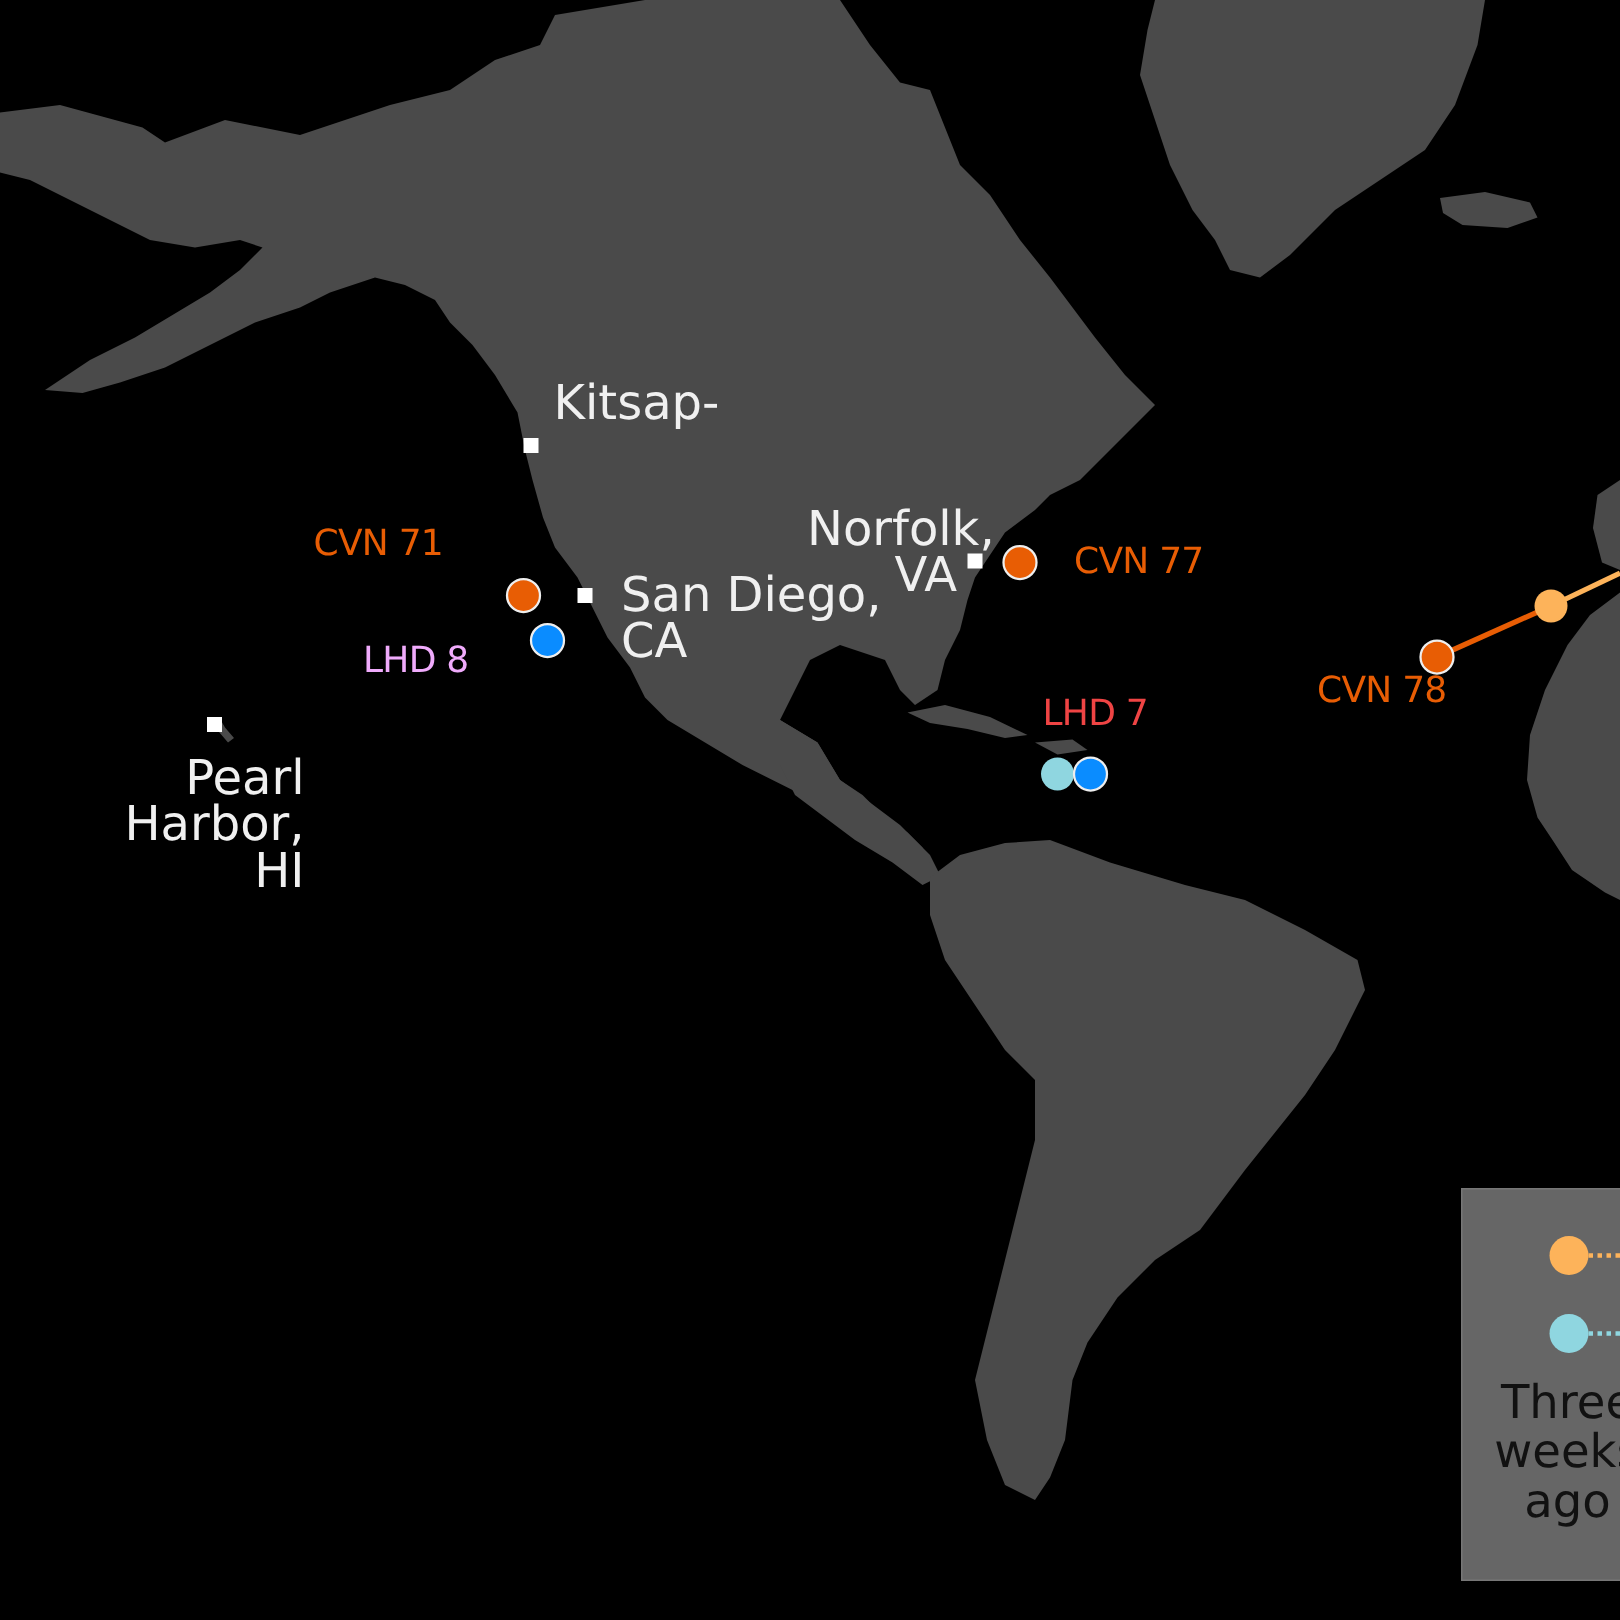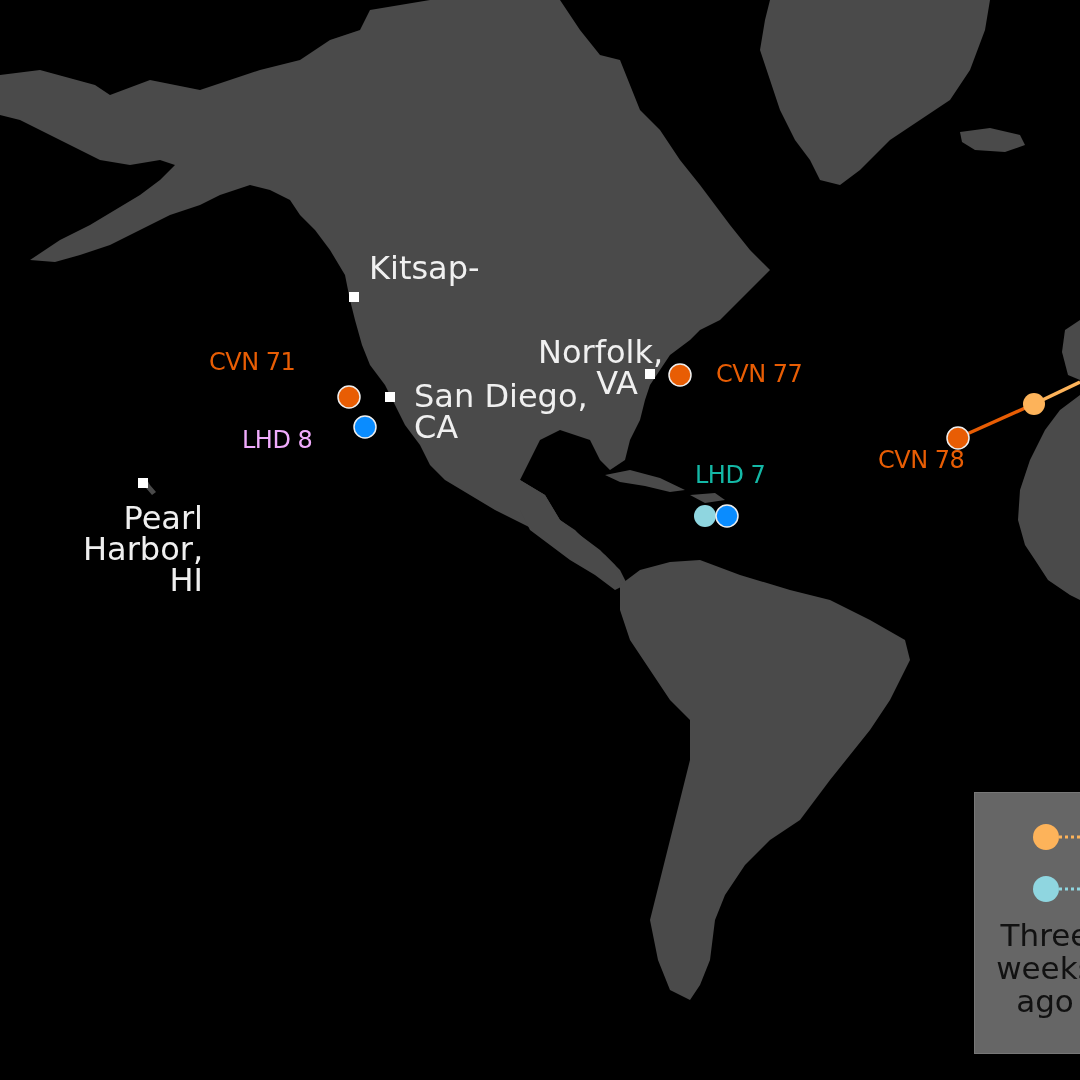--- a/index.html
+++ b/index.html
@@ -66,21 +66,21 @@
 </div>
 <div class="lbl port-lbl" style="left:83px; top:503px; width:120px; text-align:right;">
   <div>Pearl</div>
   <div>Harbor,</div>
   <div>HI</div>
 </div>
 
 <div class="lbl ship-lbl" style="left:209px; top:350px; color:#e85d04;">CVN 71</div>
 <div class="lbl ship-lbl" style="left:242px; top:428px; color:#f0abfc;">LHD 8</div>
 <div class="lbl ship-lbl" style="left:700px; top:362px; color:#e85d04;margin-left:16px;">CVN 77</div>
-<div class="lbl ship-lbl" style="left:695px; top:463px; color:#14b8a6;text-align:right;">LHD 7</div>
+<div class="lbl ship-lbl" style="left:695px; top:463px; color:#ef4444;text-align:right;">LHD 7</div>
 <div class="lbl ship-lbl" style="left:878px; top:448px; color:#e85d04;">CVN 78</div>
 
 <div class="legend">
   <svg width="120" height="120" style="position:absolute; left:0; top:0;">
     <circle cx="71" cy="44" r="13" fill="#fdb35a"></circle>
     <line x1="84" y1="44" x2="120" y2="44" stroke="#fdb35a" stroke-width="3" stroke-dasharray="3,3"></line>
     <circle cx="71" cy="96" r="13" fill="#8fd6e0"></circle>
     <line x1="84" y1="96" x2="120" y2="96" stroke="#8fd6e0" stroke-width="3" stroke-dasharray="3,3"></line>
   </svg>
   <div class="legend-text">

